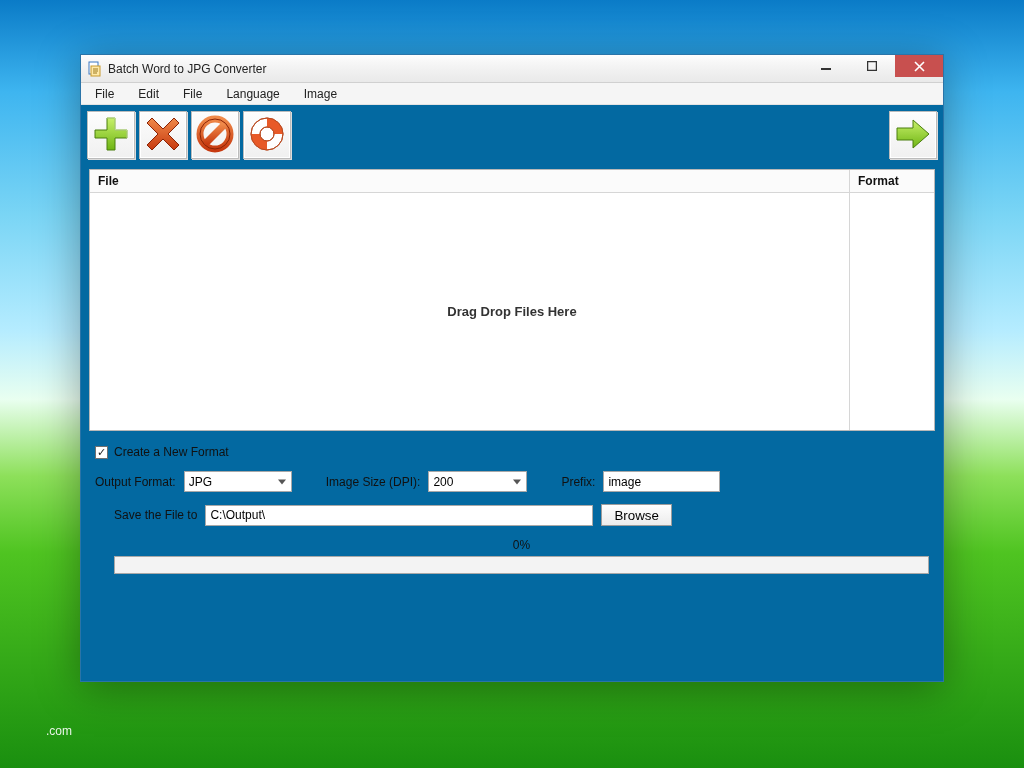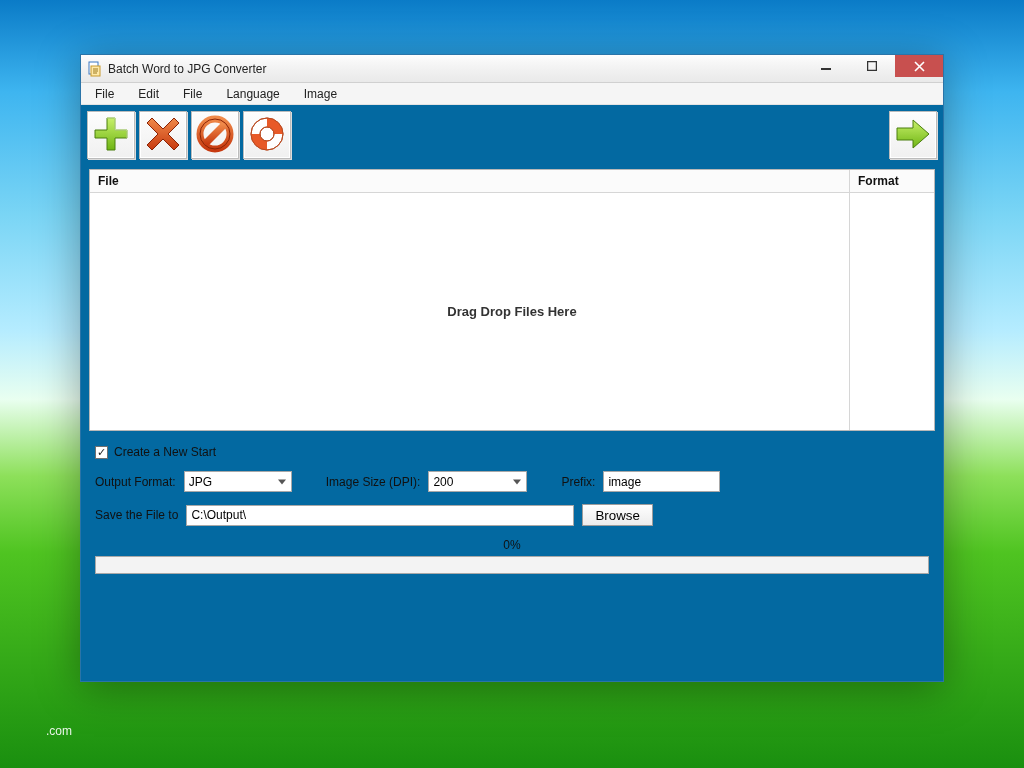--- a/index.html
+++ b/index.html
@@ -70,21 +70,21 @@
 .opt-row { display:flex; align-items:center; gap:8px; margin-bottom:12px; }
 .opt-row label { color:#111; }
 .checkbox { display:flex; align-items:center; gap:6px; }
 .checkbox .box { width:13px; height:13px; border:1px solid #707070; background:#fff; display:flex; align-items:center; justify-content:center; font-size:11px; line-height:1; color:#222; }
 select, input[type=text] {
   font: inherit; border:1px solid #a8a8a8; background:#fff; height:21px; padding:1px 4px;
 }
 .sel { position:relative; display:inline-flex; align-items:center; }
 .sel select { appearance:none; -webkit-appearance:none; padding-right:18px; }
 .sel::after { content:""; position:absolute; right:6px; top:50%; width:0; height:0; border-left:4px solid transparent; border-right:4px solid transparent; border-top:5px solid #555; transform:translateY(-50%); pointer-events:none; }
-.bottom-grid { display:flex; gap:23px; align-items:flex-end; }
+.bottom-grid { display:flex; gap:23px; align-items:flex-end;margin-left:19px; }
 .bottom-left { flex:1; }
 .start-btn {
   width:218px; height:66px;
   border:1px solid #7ab6d9;
   background:linear-gradient(180deg,#e7f5ff 0%, #cdebff 48%, #b9e4ff 52%, #d8f1ff 100%);
   box-shadow: inset 0 0 0 1px #fff;
   display:flex; flex-direction:column; align-items:center; justify-content:center;
 }
 .start-btn .label { font-weight:bold; color:#111; margin-top:2px; font-size:13px; }
 .progress-row { display:flex; flex-direction:column; gap:4px; margin-top:6px; }
@@ -222,21 +222,21 @@
       <div class="fl-body">
         <div class="fl-divider"></div>
         <span class="drag-hint">Drag  Drop Files Here</span>
       </div>
     </div>
 
     <div class="options">
       <div class="opt-row">
         <div class="checkbox">
           <span class="box">✓</span>
-          <label>Create a New Start</label>
+          <label>Create a New Format</label>
         </div>
       </div>
 
       <div class="opt-row">
         <label>Output Format:</label>
         <span class="sel">
           <select style="width:108px">
             <option>JPG</option>
           </select>
         </span>

